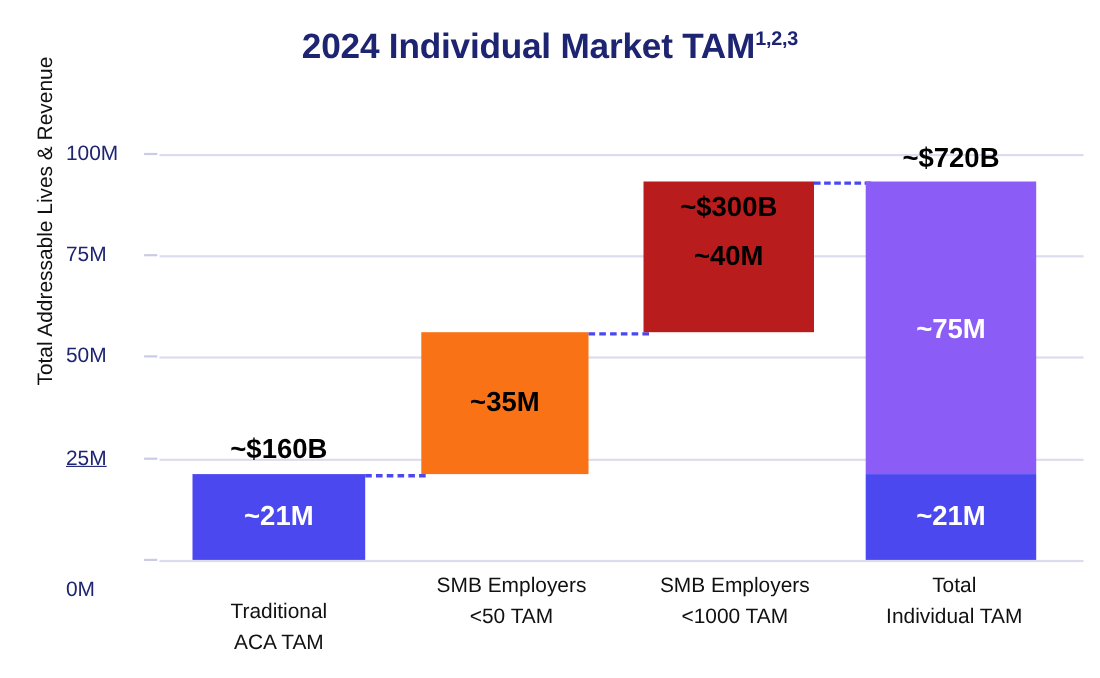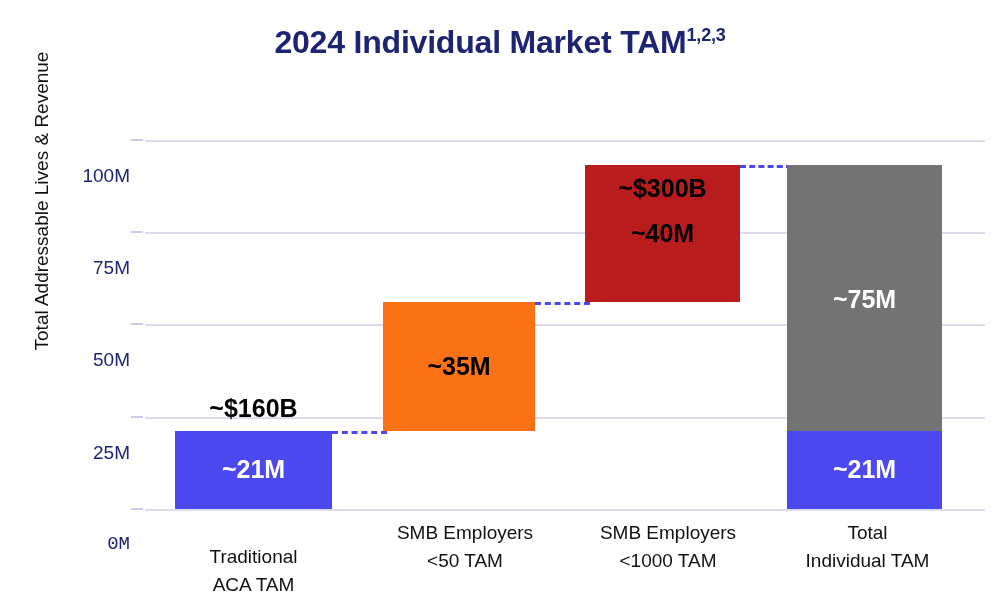--- a/index.html
+++ b/index.html
@@ -62,26 +62,24 @@
     left: 0;
     width: 840px;
     height: 2px;
     background: #dcdcef;
   }
 
   .ytick-label {
     position: absolute;
     right: 1003px;          
     width: 70px;
-    text-align: right;
     font-size: 19px;
     color: #1d2471;
     line-height: 1;
     transform: translateY(-50%);
-    margin-top: 35px;
   }
   .ytick-dash {
     position: absolute;
     width: 12px;
     height: 2px;
     background: #c9cbe8;
     left: -14px;
     transform: translateY(-1px);
   }
 
@@ -132,22 +130,22 @@
 <body>
 
 <div id="chart-title"><span>2024 Individual Market TAM</span><span class="sup">1,2,3</span></div>
 
 <div id="y-axis-title">Total Addressable Lives &amp; Revenue</div>
 
 <div>
   <div class="ytick-label" style="left:60px; right:auto; top:140px;">100M</div>
   <div class="ytick-label" style="left:60px; right:auto; top:232px;">75M</div>
   <div class="ytick-label" style="left:60px; right:auto; top:324px;">50M</div>
-  <div class="ytick-label" style="left:60px; right:auto; top:417px;">25M</div>
-  <div class="ytick-label" style="left:60px; right:auto; top:509px;font-family:Liberation Mono, monospace;">0M</div>
+  <div class="ytick-label" style="left:60px; right:auto; top:417px;text-decoration:underline;">25M</div>
+  <div class="ytick-label" style="left:60px; right:auto; top:536px;">0M</div>
 </div>
 
 <div id="plot">
 
   <div class="gridline" style="top:0px;"></div>
   <div class="gridline" style="top:92px;"></div>
   <div class="gridline" style="top:184px;"></div>
   <div class="gridline" style="top:277px;"></div>
   <div class="gridline" style="top:369px;"></div>
 
@@ -170,26 +168,27 @@
 
   <div class="connector" style="left:390px; width:55px; top:162px;"></div>
 
   <div class="bar" style="left:440px; width:155px; top:25px; height:137px; background:#b91c1c;">
     <div class="bar-label inside-dark" style="top:56px;">~40M</div>
   </div>
   <div class="value-top" style="left:440px; width:155px; top:-8px;margin-top:44px;">~$300B</div>
 
   <div class="connector" style="left:595px; width:52px; top:25px;"></div>
 
-  <div class="bar" style="left:642px; width:155px; top:25px; height:266px; background:#737373;">
+  <div class="bar" style="left:642px; width:155px; top:25px; height:266px; background:#8b5cf6;">
     <div class="bar-label inside-light" style="top:122px;">~75M</div>
   </div>
   <div class="bar" style="left:642px; width:155px; top:291px; height:78px; background:#4b48ef;">
     <div class="bar-label inside-light" style="top:26px;">~21M</div>
   </div>
+  <div class="value-top" style="left:642px; width:155px; top:-8px;">~$720B</div>
 
 </div>
 
 <div>
   <div class="xcat" style="left:175px; width:157px;margin-top:24px;">
     <div>Traditional</div>
     <div>ACA TAM</div>
   </div>
   <div class="xcat" style="left:375px; width:180px;">
     <div>SMB Employers</div>

